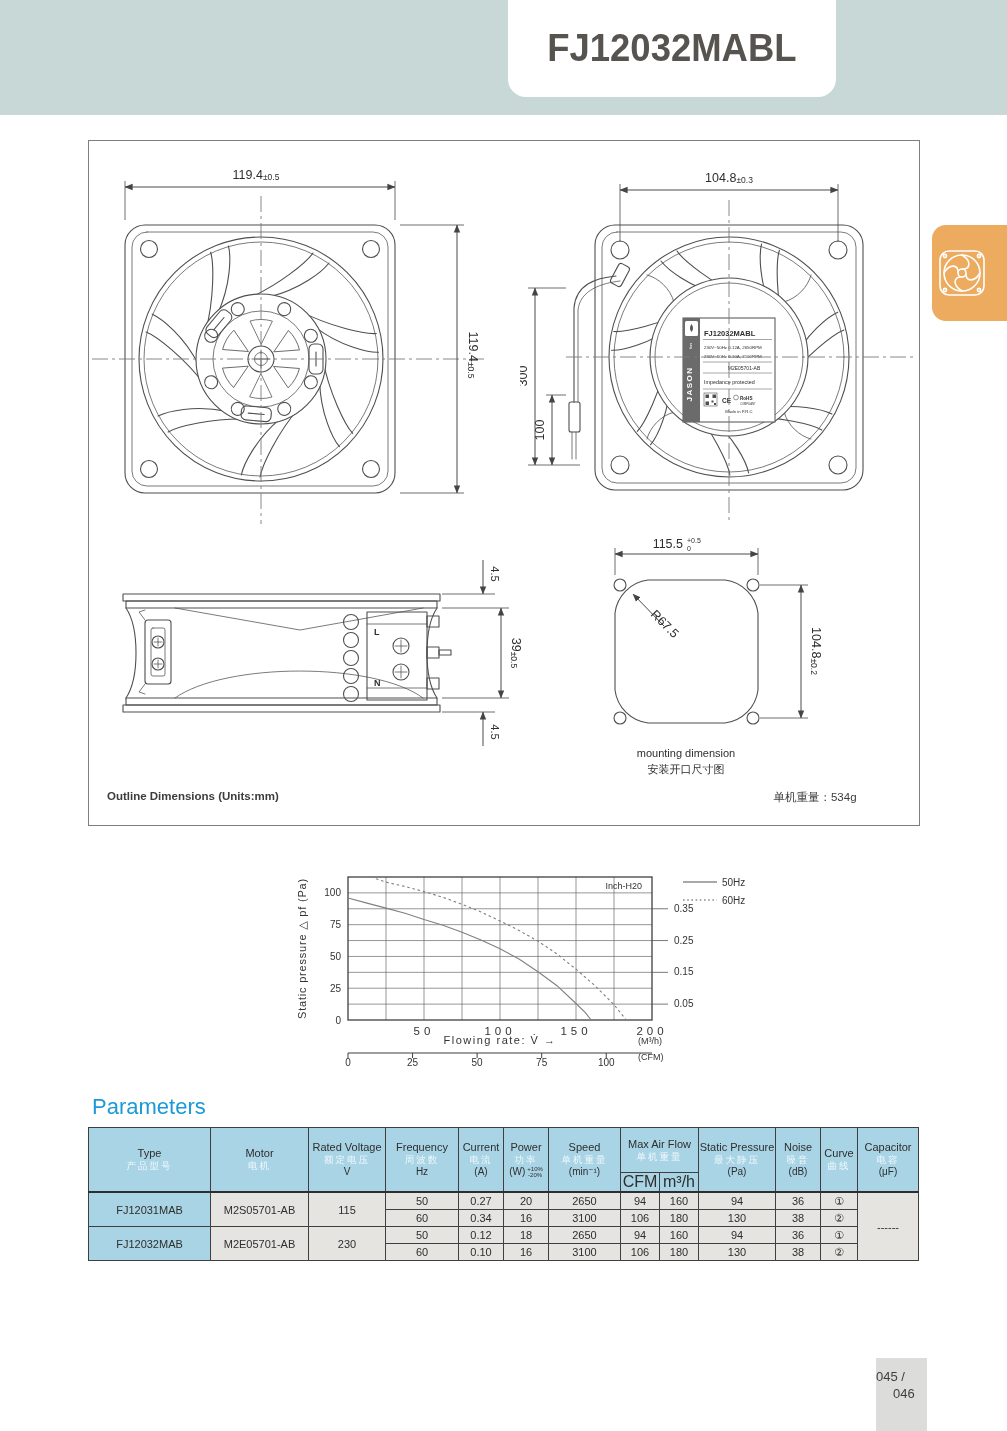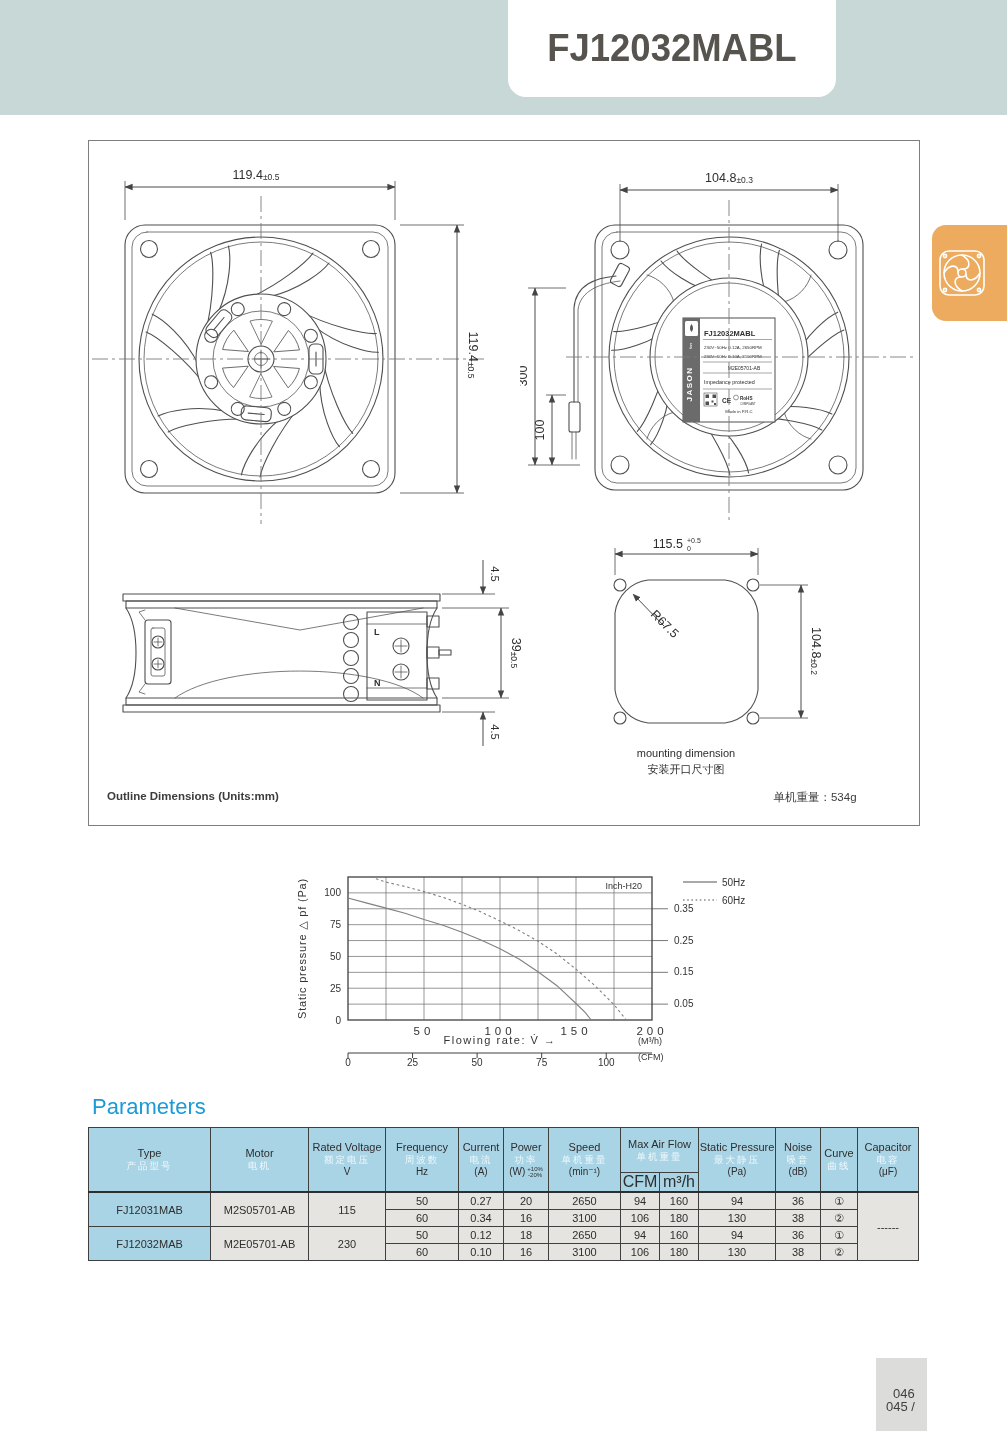--- a/index.html
+++ b/index.html
@@ -61,21 +61,21 @@
   table.params tr.h2 th{height:18px;font-size:16px;color:#2e2e2e;font-weight:normal;}
   table.params td{height:16px;background:#e6e4e1;font-size:11px;color:#2e2e2e;}
   table.params td.typec{background:#a9d4e5;}
   .hen{font-size:11px;color:#2e2e2e;font-weight:normal;line-height:13px;}
   .hcn{font-size:9.5px;color:#eef8fc;font-weight:normal;line-height:12px;letter-spacing:2px;}
   .hunit{font-size:10px;color:#2e2e2e;font-weight:normal;line-height:12px;}
   .tol2{display:inline-block;vertical-align:middle;margin-left:2px;}
   .tol2 i{display:block;font-style:normal;font-size:6px;line-height:6px;color:#2e2e2e;}
   
   .pfoot{position:absolute;left:876px;top:1358px;width:51px;height:73px;background:#dcdcda;font-size:13px;color:#3f3f3f;}
-  .pfoot .l1{position:absolute;left:10px;top:11px;margin-top:30px;}
+  .pfoot .l1{position:absolute;left:0;top:11px;}
   .pfoot .l2{position:absolute;left:17px;top:28px;}
 </style>
 </head>
 <body>
 
 <div id="page">
 
   <div class="band"></div>
   <div class="titlebox">
     <div class="title">FJ12032MABL</div>

